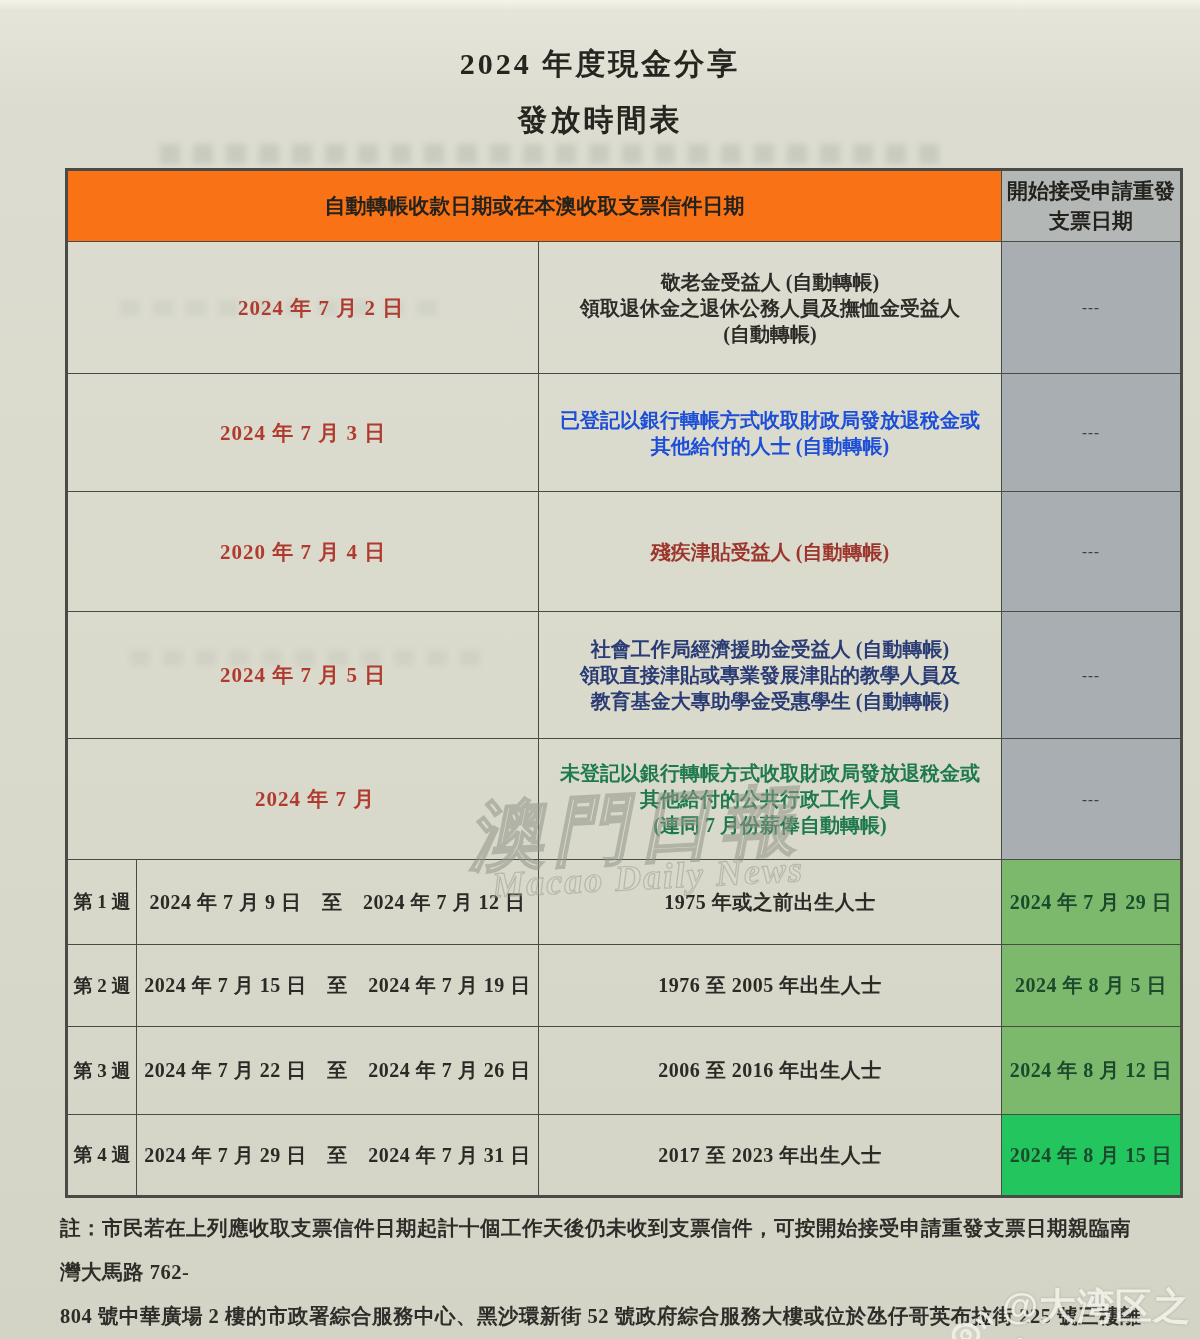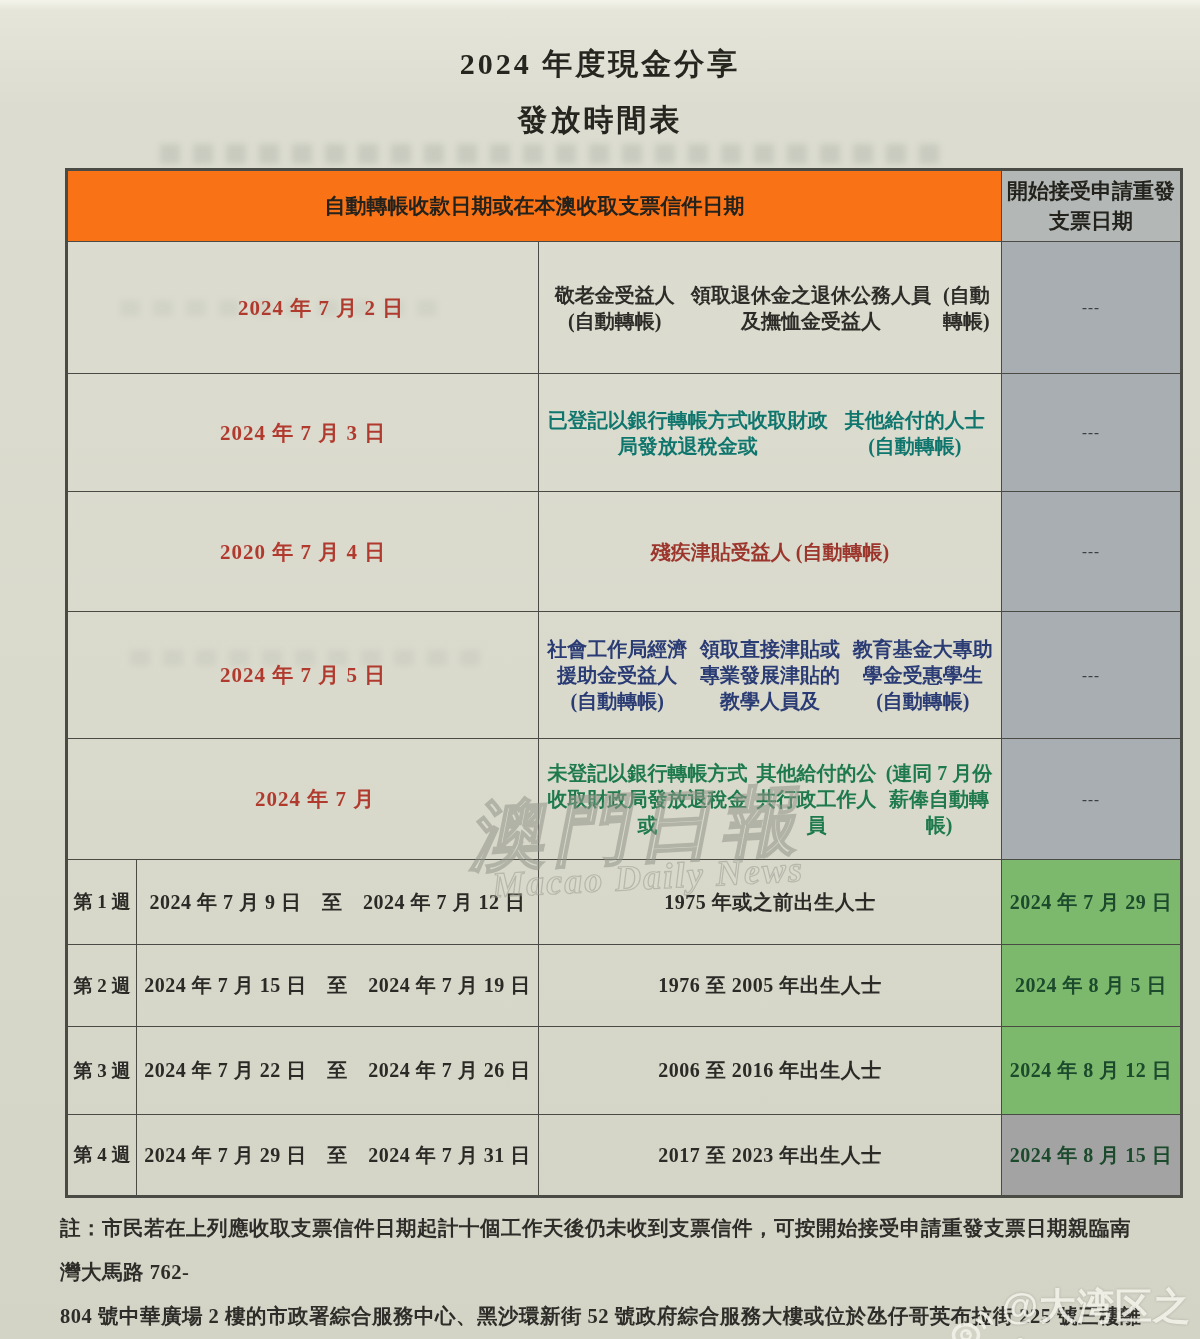--- a/index.html
+++ b/index.html
@@ -29,21 +29,21 @@
   }
   .sched th,.sched td{
     border:1.8px solid #4b4b45;
     font-weight:bold;text-align:center;vertical-align:middle;
     padding:0 4px;overflow:hidden;
   }
   .sched th{font-size:21px;color:#23221d;font-weight:bold;}
   .header-reissue div{line-height:30px;}
   .date-cell{font-size:21px;letter-spacing:1px;}
   .desc-cell{font-size:20px;padding:6px 6px;}
-  .desc-stack{display:flex;flex-direction:row;justify-content:space-around;
+  .desc-stack{display:flex;flex-direction:column;justify-content:space-around;
     height:100%;min-height:100%;}
   .desc-stack div{line-height:26px;}
   .desc-stack div:empty{display:none;}
   .reissue-cell{font-size:15px;letter-spacing:1px;color:#3a3f45;}
   .week-cell{font-size:19px;}
   .range-cell{font-size:20px;letter-spacing:.5px;}
   .group-cell{font-size:20px;letter-spacing:.5px;}
   .green-cell{font-size:20px;letter-spacing:.5px;}
   td{color:#2b2a26;}
 
@@ -102,21 +102,21 @@
         <div>領取退休金之退休公務人員及撫恤金受益人</div>
         <div>(自動轉帳)</div>
       </div>
     </td>
     <td class="reissue-cell" style="background-color: rgb(169, 174, 179);">---</td>
   </tr>
 
   <tr style="height:118px">
     <td colspan="2" class="date-cell" style="color: rgb(177, 58, 46);">2024 年 7 月 3 日</td>
     <td class="desc-cell">
-      <div class="desc-stack" style="color: #0f766e;">
+      <div class="desc-stack" style="color: #1d4ed8;">
         <div>已登記以銀行轉帳方式收取財政局發放退稅金或</div>
         <div>其他給付的人士 (自動轉帳)</div>
 
       </div>
     </td>
     <td class="reissue-cell" style="background-color: rgb(169, 174, 179);">---</td>
   </tr>
 
   <tr style="height:120px">
     <td colspan="2" class="date-cell" style="color: rgb(177, 58, 46);">2020 年 7 月 4 日</td>
@@ -171,21 +171,21 @@
     <td class="week-cell">第 3 週</td>
     <td class="range-cell">2024 年 7 月 22 日　至　2024 年 7 月 26 日</td>
     <td class="group-cell">2006 至 2016 年出生人士</td>
     <td class="green-cell" style="color: rgb(28, 74, 44); background-color: rgb(124, 185, 109);">2024 年 8 月 12 日</td>
   </tr>
 
   <tr style="height:82px">
     <td class="week-cell">第 4 週</td>
     <td class="range-cell">2024 年 7 月 29 日　至　2024 年 7 月 31 日</td>
     <td class="group-cell">2017 至 2023 年出生人士</td>
-    <td class="green-cell" style="color: rgb(28, 74, 44); background-color: #a3a3a3;">2024 年 8 月 15 日</td>
+    <td class="green-cell" style="color: rgb(28, 74, 44); background-color: #22c55e;">2024 年 8 月 15 日</td>
   </tr>
 </tbody>
   </table>
 
 <div class="wm-center wm-cn">澳門日報</div>
 <div class="wm-center wm-en">Macao Daily News</div>
 
 <div class="note">
   <div>註：市民若在上列應收取支票信件日期起計十個工作天後仍未收到支票信件，可按開始接受申請重發支票日期親臨南灣大馬路 762-</div>
   <div>804 號中華廣場 2 樓的市政署綜合服務中心、黑沙環新街 52 號政府綜合服務大樓或位於氹仔哥英布拉街 225 號三樓離島政府綜合服</div>

